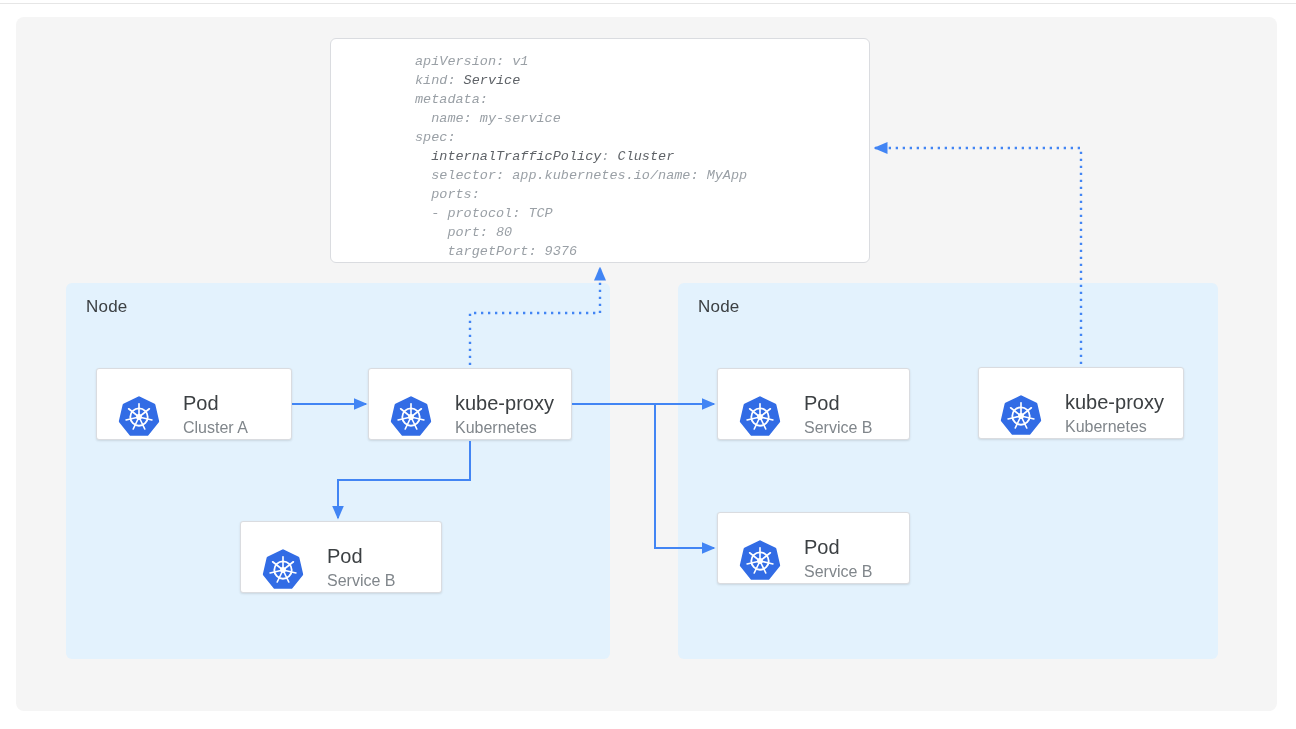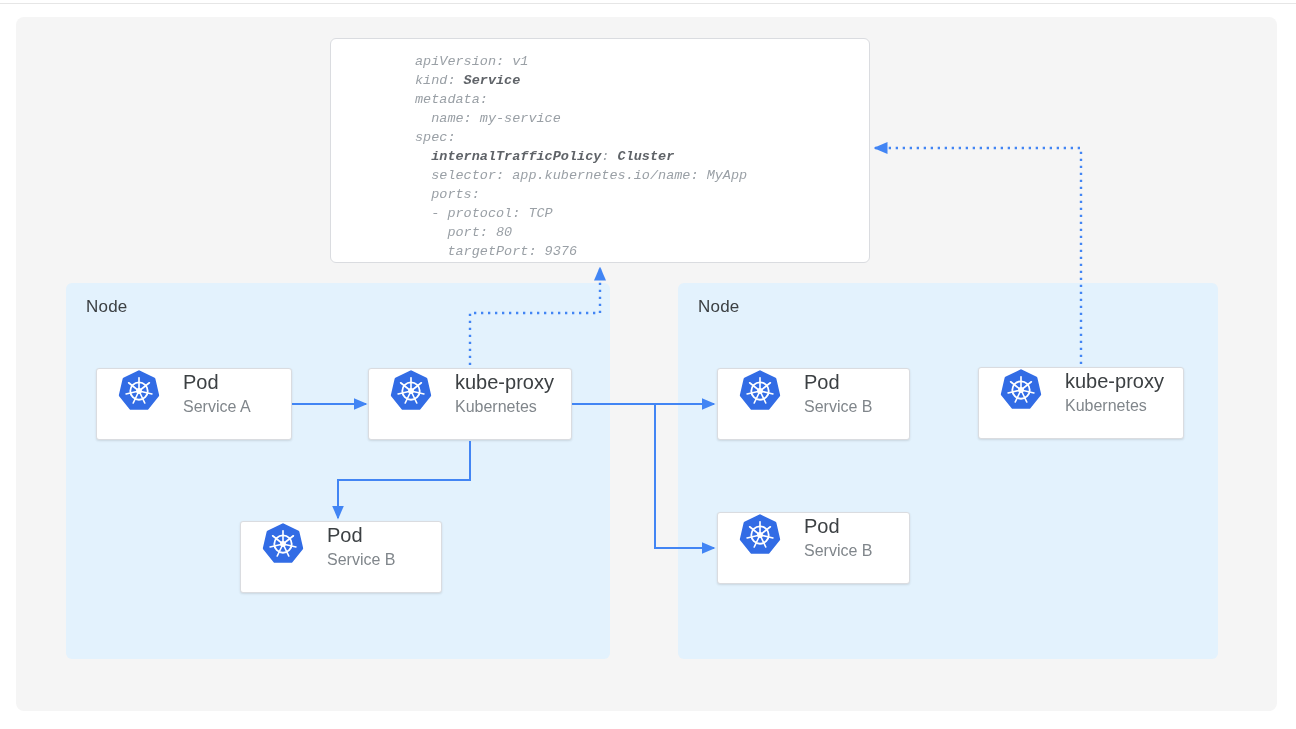--- a/index.html
+++ b/index.html
@@ -14,23 +14,23 @@
   .hairline{position:absolute;top:3px;left:0;width:1296px;height:1px;background:var(--hairline);}
   .canvas{position:absolute;left:16px;top:17px;width:1261px;height:694px;background:var(--canvas_bg);border-radius:8px;}
   .node{position:absolute;background:var(--node_bg);border-radius:6px;}
   .node-label{position:absolute;left:20px;top:14px;font-size:17px;color:var(--title_color);letter-spacing:.2px;text-align:center;}
   #node-left{left:66px;top:283px;width:544px;height:376px;}
   #node-right{left:678px;top:283px;width:540px;height:376px;}
   .yaml-box{position:absolute;left:330px;top:38px;width:540px;height:225px;background:#fff;
     border:1px solid var(--card_border);border-radius:6px;padding:13px 0 12px 84px;}
   .yaml-code{font-family:"Liberation Mono","DejaVu Sans Mono",monospace;font-style:italic;
     font-size:13.5px;line-height:19px;color:var(--code_color);white-space:pre;}
-  .yaml-code .b{font-weight:bold;color:var(--code_bold_color);}
+  .yaml-code .b{font-weight:normal;color:var(--code_bold_color);}
   .card{position:absolute;height:72px;background:#fff;border:1px solid var(--card_border);
-    border-radius:3px;box-shadow:0 1px 2px rgba(60,64,67,.15);display:flex;align-items:flex-start;padding-left:20px;}
+    border-radius:3px;box-shadow:0 1px 2px rgba(60,64,67,.15);display:flex;align-items:flex-end;padding-left:20px;}
   .card .k8s{width:44px;height:44px;flex:0 0 44px;margin-right:22px;}
   .card .txt{display:flex;flex-direction:column;}
   .card .title{font-size:20px;line-height:26px;color:var(--title_color);}
   .card .subtitle{font-size:16px;line-height:23px;color:var(--subtitle_color);}
   #card-pod-a{left:96px;top:368px;width:196px;}
   #card-kp-left{left:368px;top:368px;width:204px;}
   #card-pod-b-left{left:240px;top:521px;width:202px;}
   #card-pod-b-rt{left:717px;top:368px;width:193px;}
   #card-kp-right{left:978px;top:367px;width:206px;}
   #card-pod-b-rb{left:717px;top:512px;width:193px;}
@@ -77,21 +77,21 @@
   <div class="yaml-box">
     <div class="yaml-code"><div><span>apiVersion: v1</span></div><div><span>kind: </span><span class="b">Service</span></div><div><span>metadata:</span></div><div><span>  name: my-service</span></div><div><span>spec:</span></div><div><span>  </span><span class="b">internalTrafficPolicy</span><span>: </span><span class="b">Cluster</span></div><div><span>  selector: app.kubernetes.io/name: MyApp</span></div><div><span>  ports:</span></div><div><span>  - protocol: TCP</span></div><div><span>    port: 80</span></div><div><span>    targetPort: 9376</span></div></div>
   </div>
 
   <div class="card" id="card-pod-a">
     <svg class="k8s" viewBox="0 0 48 48">
         <use href="#k8s-logo-def"></use>
       </svg>
     <div class="txt">
       <span class="title">Pod</span>
-      <span class="subtitle">Service A</span>
+      <span class="subtitle">Cluster A</span>
     </div>
   </div>
 
   <div class="card" id="card-kp-left">
     <svg class="k8s" viewBox="0 0 48 48">
         <use href="#k8s-logo-def"></use>
       </svg>
     <div class="txt">
       <span class="title">kube-proxy</span>
       <span class="subtitle">Kubernetes</span>

